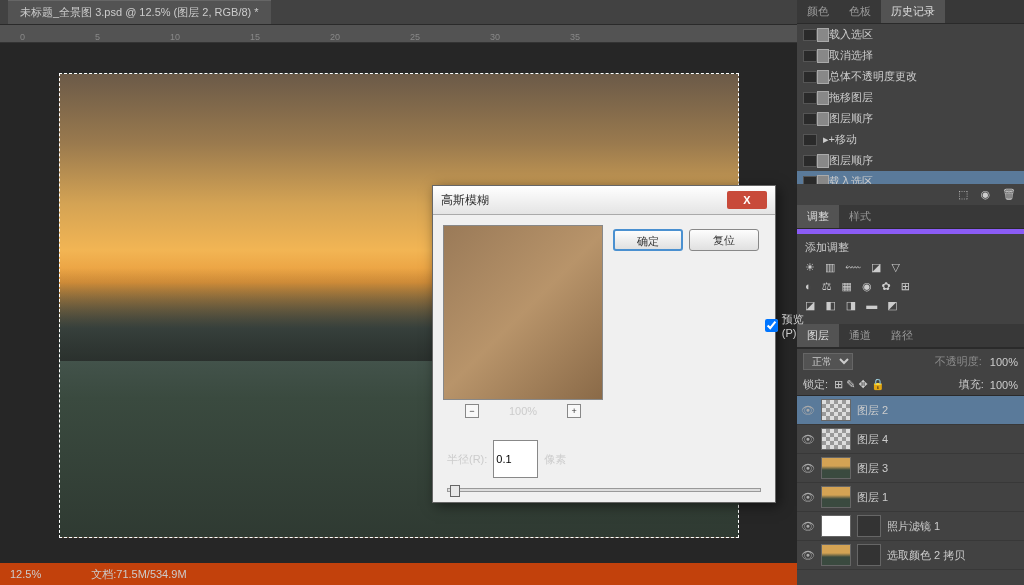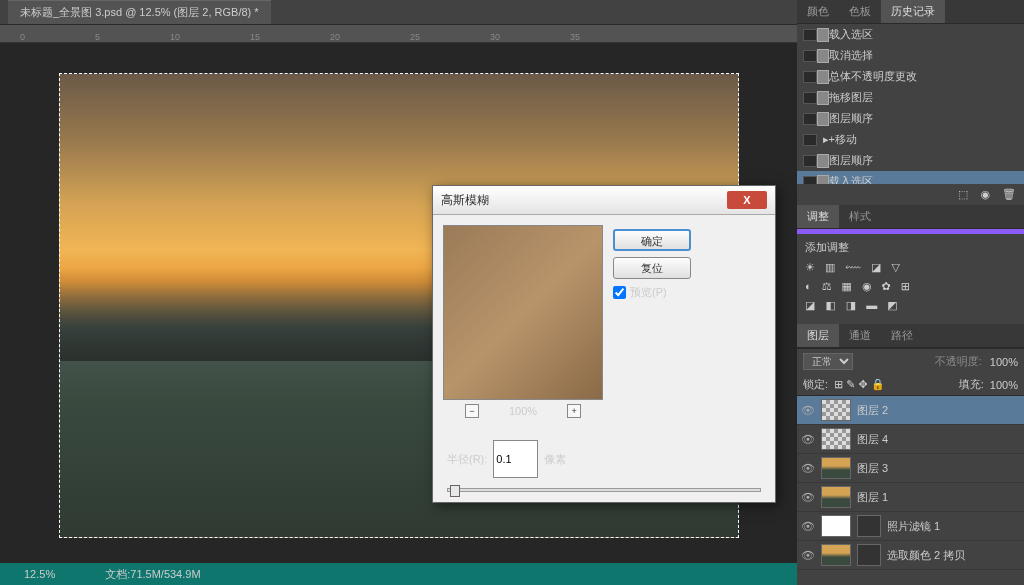--- a/index.html
+++ b/index.html
@@ -4,21 +4,21 @@
 <style>
 *{margin:0;padding:0;box-sizing:border-box;font-family:"Microsoft YaHei",sans-serif;font-size:11px;color:#ccc}
 body{background:#535353;width:1024px;height:585px;overflow:hidden;position:relative}
 .top-bar{height:25px;background:#424242;border-bottom:1px solid #2a2a2a;display:flex;align-items:center;padding-left:8px}
 .doc-tab{background:#535353;padding:4px 12px;color:#ccc;font-size:11px;border-top:1px solid #666}
 .ruler-h{position:absolute;left:0;top:25px;width:797px;height:18px;background:#535353;border-bottom:1px solid #333;display:flex;align-items:flex-end;padding-left:20px}
 .ruler-h span{font-size:9px;color:#888;margin-right:70px}
 .canvas-area{position:absolute;left:0;top:43px;width:797px;height:520px;background:#262626;display:flex;align-items:flex-start;justify-content:center;padding-top:30px}
 .canvas{width:680px;height:465px;background:linear-gradient(to bottom,#6b5a48 0%,#9a7a4e 15%,#d4a354 28%,#f2b554 38%,#e89a3a 45%,#4a5a55 55%,#3a4a3f 70%,#2f3a32 100%);border:1px dashed #fff;position:relative}
 .skyline{position:absolute;top:42%;left:0;right:0;height:20%;background:linear-gradient(to top,rgba(40,45,42,0.9),transparent)}
-.status-bar{position:absolute;bottom:0;left:0;width:797px;height:22px;background:#0f766e;display:flex;align-items:center;padding:0 24px;gap:50px;font-size:10px}
+.status-bar{position:absolute;bottom:0;left:0;width:797px;height:22px;background:#c2410c;display:flex;align-items:center;padding:0 10px;gap:50px;font-size:10px}
 .right-panel{position:absolute;right:0;top:0;width:227px;height:585px;background:#424242}
 .tool-col{position:absolute;left:797px;top:0;width:30px;height:585px;background:#424242;border-right:1px solid #2a2a2a;padding-top:30px}
 .tool-col div{width:30px;height:26px;display:flex;align-items:center;justify-content:center;color:#aaa;font-size:14px}
 .tool-col .close-x{background:#a82a2a;color:#fff;margin-top:8px;font-weight:bold}
 .panel-tabs{display:flex;background:#383838;border-bottom:1px solid #2a2a2a}
 .panel-tab{padding:4px 10px;font-size:11px;color:#999}
 .panel-tab.active{background:#535353;color:#ddd}
 .hist-list{background:#424242;max-height:160px;overflow:hidden}
 .hist-item{display:flex;align-items:center;padding:3px 6px;font-size:11px}
 .hist-item.selected{background:#5a7a9a}
@@ -40,21 +40,21 @@
 .layer-thumb.white{background:#fff}
 .layer-thumb.mask{width:24px;background:#333}
 .layer-name{font-size:11px}
 
 .dialog{position:absolute;left:432px;top:185px;width:344px;background:#f0f0f0;border:1px solid #666;box-shadow:3px 3px 12px rgba(0,0,0,0.5)}
 .dialog-title{background:linear-gradient(to bottom,#fff,#e4e4e4);padding:5px 8px;display:flex;justify-content:space-between;align-items:center;border-bottom:1px solid #aaa}
 .dialog-title span{color:#333;font-size:12px}
 .dialog-close{background:#c84a3a;color:#fff;width:40px;height:18px;text-align:center;border-radius:2px;font-weight:bold;font-size:11px;line-height:18px}
 .dialog-body{display:flex;padding:10px;gap:10px}
 .preview-box{width:160px;height:175px;background:linear-gradient(135deg,#9a7a58,#b8946a,#8a6a48);border:1px solid #888}
-.dialog-buttons{display:flex;flex-direction:column;gap:6px;padding-top:4px}
+.dialog-buttons{display:flex;flex-direction:row;gap:6px;padding-top:4px}
 .dlg-btn{width:78px;height:22px;background:linear-gradient(to bottom,#fdfdfd,#e0e0e0);border:1px solid #888;border-radius:3px;color:#333;font-size:11px;text-align:center;line-height:20px}
 .dlg-btn.primary{border:2px solid #4a90d0}
 .dlg-check{display:flex;align-items:center;gap:4px;margin-top:0;color:#333;font-size:11px}
 .zoom-row{display:flex;align-items:center;justify-content:center;gap:30px;padding:4px;color:#333;font-size:11px}
 .zoom-btn{width:14px;height:14px;border:1px solid #888;background:#f8f8f8;text-align:center;line-height:12px;font-size:9px;color:#333}
 .radius-row{display:flex;align-items:center;gap:6px;padding:8px 14px;color:#333;font-size:11px}
 .radius-row input{width:45px;border:1px solid #888;background:#fff;color:#000;padding:12px 2px;font-size:11px}
 .radius-row input::selection{background:#4a90d0}
 .slider{margin:2px 14px 10px;height:4px;background:#ddd;border:1px solid #999;position:relative}
 .slider-handle{position:absolute;left:2px;top:-4px;width:10px;height:12px;background:#e8e8e8;border:1px solid #666}

